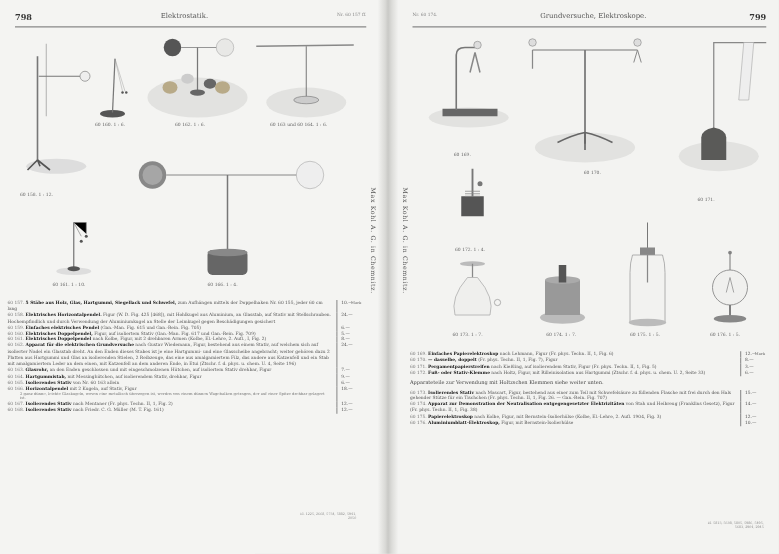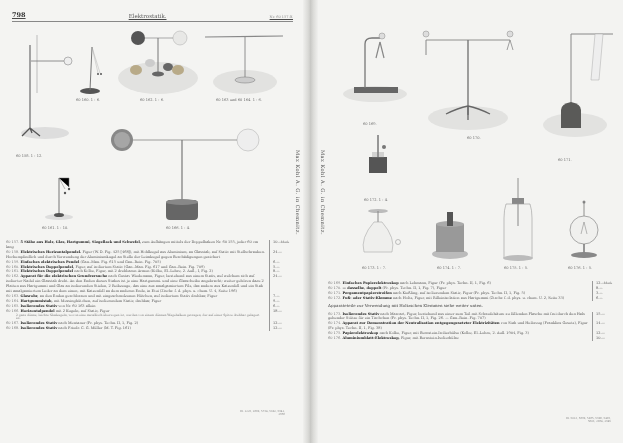--- a/index.html
+++ b/index.html
@@ -1,21 +1,21 @@
 <!DOCTYPE html>
 <html><head>
 <meta charset="utf-8">
 <style>
   html, body { margin:0; padding:0; }
   body { width:623px; height:443px; background:#e9e9e7; overflow:hidden; position:relative; font-family:"DejaVu Serif", serif; color:#4a4a4a; }
   .page { position:absolute; top:0; height:443px; background:#f4f4f2; overflow:hidden; }
   .page.left { left:0; width:303px; }
   .page.right { left:318px; width:305px; background:#f3f3f1; }
   .gutter { position:absolute; left:303px; top:0; width:15px; height:443px; background:linear-gradient(to right,#f0f0ee,#d9d9d6 35%,#c9c9c6 50%,#dcdcd9 70%,#f0f0ee); }
-  .hdr { position:absolute; top:10px; left:12px; right:10px; height:9px; font-size:5.5px; display:flex; justify-content:space-between; align-items:flex-end; border-bottom:0.8px solid #888; padding-bottom:2px;text-decoration:underline; }
+  .hdr { position:absolute; top:10px; left:12px; right:10px; height:9px; font-size:5.5px; display:flex; justify-content:space-between; align-items:flex-start; border-bottom:0.8px solid #888; padding-bottom:2px; }
   .hdr .pnum { font-size:6.5px; font-weight:bold; color:#333; }
   .hdr .title { font-size:5.5px; color:#555; }
   .hdr .ref { font-size:3.5px; color:#888; }
   .spine { position:absolute; top:150px; writing-mode:vertical-rl; font-size:5px; color:#555; letter-spacing:0.5px; }
   .fig { position:absolute; }
   .caption { position:absolute; font-size:3.6px; color:#666; white-space:nowrap; }
   .entries { position:absolute; font-size:3.5px; line-height:4.9px; color:#555; }
   .entry { display:flex; }
   .entry .body { flex:1; padding-right:4px; border-right:0.5px solid #999; }
   .entry .price { width:20px; text-align:left; padding-left:3px; }
@@ -151,20 +151,25 @@
       <div class="price">12.—</div>
     </div>
   </div>
   <div class="footref" style="right:18px;top:410px;width:50px">El. 1225, 2668, 5734, 5882, 5941, 2050</div>
   <div class="spine" style="right:2px">Max Kohl A. G. in Chemnitz.</div>
 </div>
 
 <div class="gutter"></div>
 
 <div class="page right">
+  <div class="hdr">
+    <span class="ref">Nr. 60 174.</span>
+    <span class="title">Grundversuche, Elektroskope.</span>
+    <span class="pnum">799</span>
+  </div>
   <div class="spine" style="left:2px">Max Kohl A. G. in Chemnitz.</div>
 
   <svg class="fig" style="left:22px;top:32px" width="70" height="70">
     <ellipse cx="35" cy="62" rx="32" ry="8" fill="#e2e2e0"></ellipse>
     <rect x="14" y="55" width="44" height="6" fill="#666"></rect>
     <path d="M25 56 L25 12 Q25 6 32 6 L40 6" stroke="#777" stroke-width="1.3" fill="none"></path>
     <circle cx="42" cy="4" r="3" fill="#ddd" stroke="#888" stroke-width="0.5"></circle>
     <path d="M40 10 L36 26 M40 10 L44 26" stroke="#888" stroke-width="1.2"></path>
   </svg>
   <div class="caption" style="left:45px;top:122px">60 169.</div>

